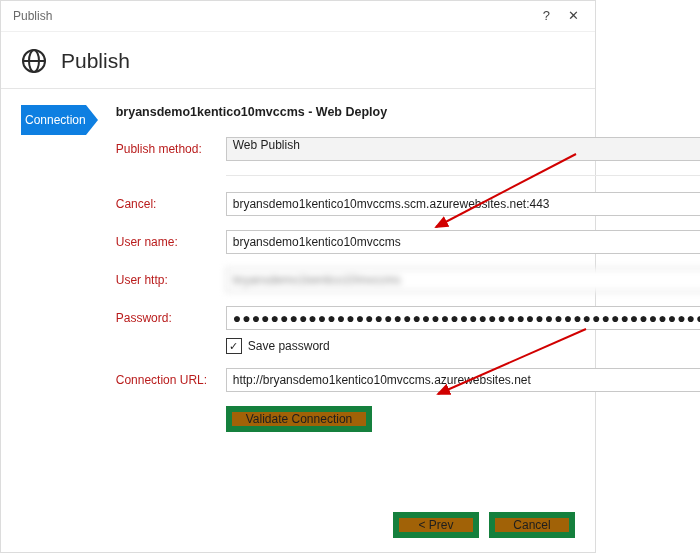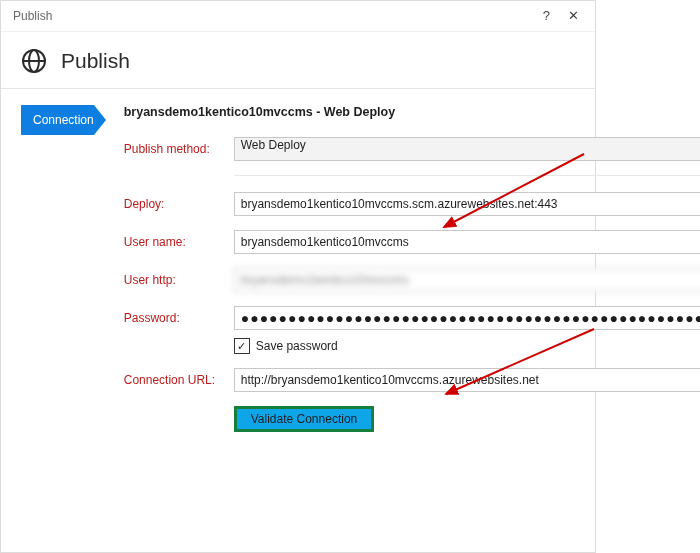--- a/index.html
+++ b/index.html
@@ -6,37 +6,37 @@
   .window{width:596px;height:553px;box-sizing:border-box;border:1px solid #dcdcdc;position:relative;background:#fff}
   .titlebar{height:30px;line-height:30px;padding:0 10px;display:flex;align-items:center;justify-content:space-between;color:#6a6a6a;font-size:12px;border-bottom:1px solid #f0f0f0}
   .title-left{padding-left:2px}
   .title-right{display:flex;gap:18px;padding-right:6px;color:#444;font-size:13px}
   .header{display:flex;align-items:center;gap:14px;padding:16px 20px 4px 20px}
   .globe-icon{width:26px;height:26px}
   .header-title{font-size:21px;font-weight:400;color:#2b2b2b}
   .divider{height:1px;background:#e5e5e5;margin:10px 0 0 0}
   .body{display:flex;height:400px}
   .sidebar{width:160px;padding:16px 0 0 20px;box-sizing:border-box}
-  .nav-item{height:30px;line-height:30px;padding-left:12px;margin-bottom:7px;font-size:12px;color:#1e1e1e;position:relative}
+  .nav-item{height:30px;line-height:30px;padding-left:4px;margin-bottom:7px;font-size:12px;color:#1e1e1e;position:relative}
   .nav-item.active{background:#0e7fe1;color:#fff;position:relative}
   .nav-item.active::after{content:"";position:absolute;right:-12px;top:0;width:0;height:0;border-top:15px solid transparent;border-bottom:15px solid transparent;border-left:12px solid #0e7fe1}
   .content{flex:1;padding:16px 24px 0 30px;box-sizing:border-box;position:relative}
   .form-title{font-weight:600;font-size:12.5px;margin-bottom:18px}
   .row{display:flex;align-items:center;margin-bottom:14px}
   .lbl{width:110px;color:#b91c1c}
   .val{flex:1}
   .select, .textbox{width:100%;height:24px;box-sizing:border-box;border:1px solid #c8c8c8;background:#fff;padding:0 6px;font-family:inherit;font-size:12px;color:#1e1e1e}
   .select{background:#f3f3f3;position:relative}
   .select-wrap{position:relative}
   .hr{height:1px;background:#e7e7e7;margin:6px 0 16px 110px}
   .checkbox-row{margin-left:110px;display:flex;align-items:center;gap:6px;margin-top:-6px;margin-bottom:14px}
   .checkbox{width:14px;height:14px;border:1px solid #333;display:inline-flex;align-items:center;justify-content:center;font-size:11px;line-height:1}
   .pw{letter-spacing:1px;font-family:Arial;font-size:14px}
   .blur{filter:blur(3px);color:#888}
-  .btn{height:26px;padding:0 14px;border:3px solid #15803d;background:#0ea5e9;font-family:inherit;font-size:12px;color:#1e1e1e;cursor:pointer}
+  .btn{height:26px;padding:0 14px;border:6px solid #15803d;background:#a16207;font-family:inherit;font-size:12px;color:#1e1e1e;cursor:pointer}
   .btn-primary{background:#e5f1fb;border:1px solid #0078d7}
   .validate{margin-left:110px;margin-top:4px}
   .footer{position:absolute;bottom:14px;right:20px;display:flex;gap:10px}
   .footer .btn{width:86px;text-align:center;padding:0}
   
   .arrow{position:absolute;pointer-events:none}
   .arrow svg{overflow:visible}
 </style>
 </head>
 <body>
@@ -72,30 +72,30 @@
     </div>
 
     <div class="content">
 
       <div class="form-title">bryansdemo1kentico10mvccms - Web Deploy</div>
 
       <div class="row">
         <div class="lbl">Publish method:</div>
         <div class="val select-wrap">
           <div class="select">
-            <span>Web Deploy</span>
+            <span>Web Publish</span>
             
           </div>
         </div>
       </div>
 
       <div class="hr"></div>
 
       <div class="row">
-        <div class="lbl">Deploy:</div>
+        <div class="lbl">Cancel:</div>
         <div class="val"><input class="textbox" value="bryansdemo1kentico10mvccms.scm.azurewebsites.net:443" style=""></div>
       </div>
 
       <div class="row">
         <div class="lbl">User name:</div>
         <div class="val"><input class="textbox" value="bryansdemo1kentico10mvccms" style=""></div>
       </div>
 
       <div class="row">
         <div class="lbl">User http:</div>
@@ -145,15 +145,17 @@
               </marker>
             </defs>
           <line x1="160" y1="5" x2="12" y2="70" stroke="#d10000" stroke-width="2" marker-end="url(#ah2)"></line>
         </svg>
       </div>
 
     </div>
   </div>
 
   <div class="footer">
+    <button class="btn">&lt; Prev</button>
+    <button class="btn">Cancel</button>
   </div>
 
 </div>
 
 </body></html>

